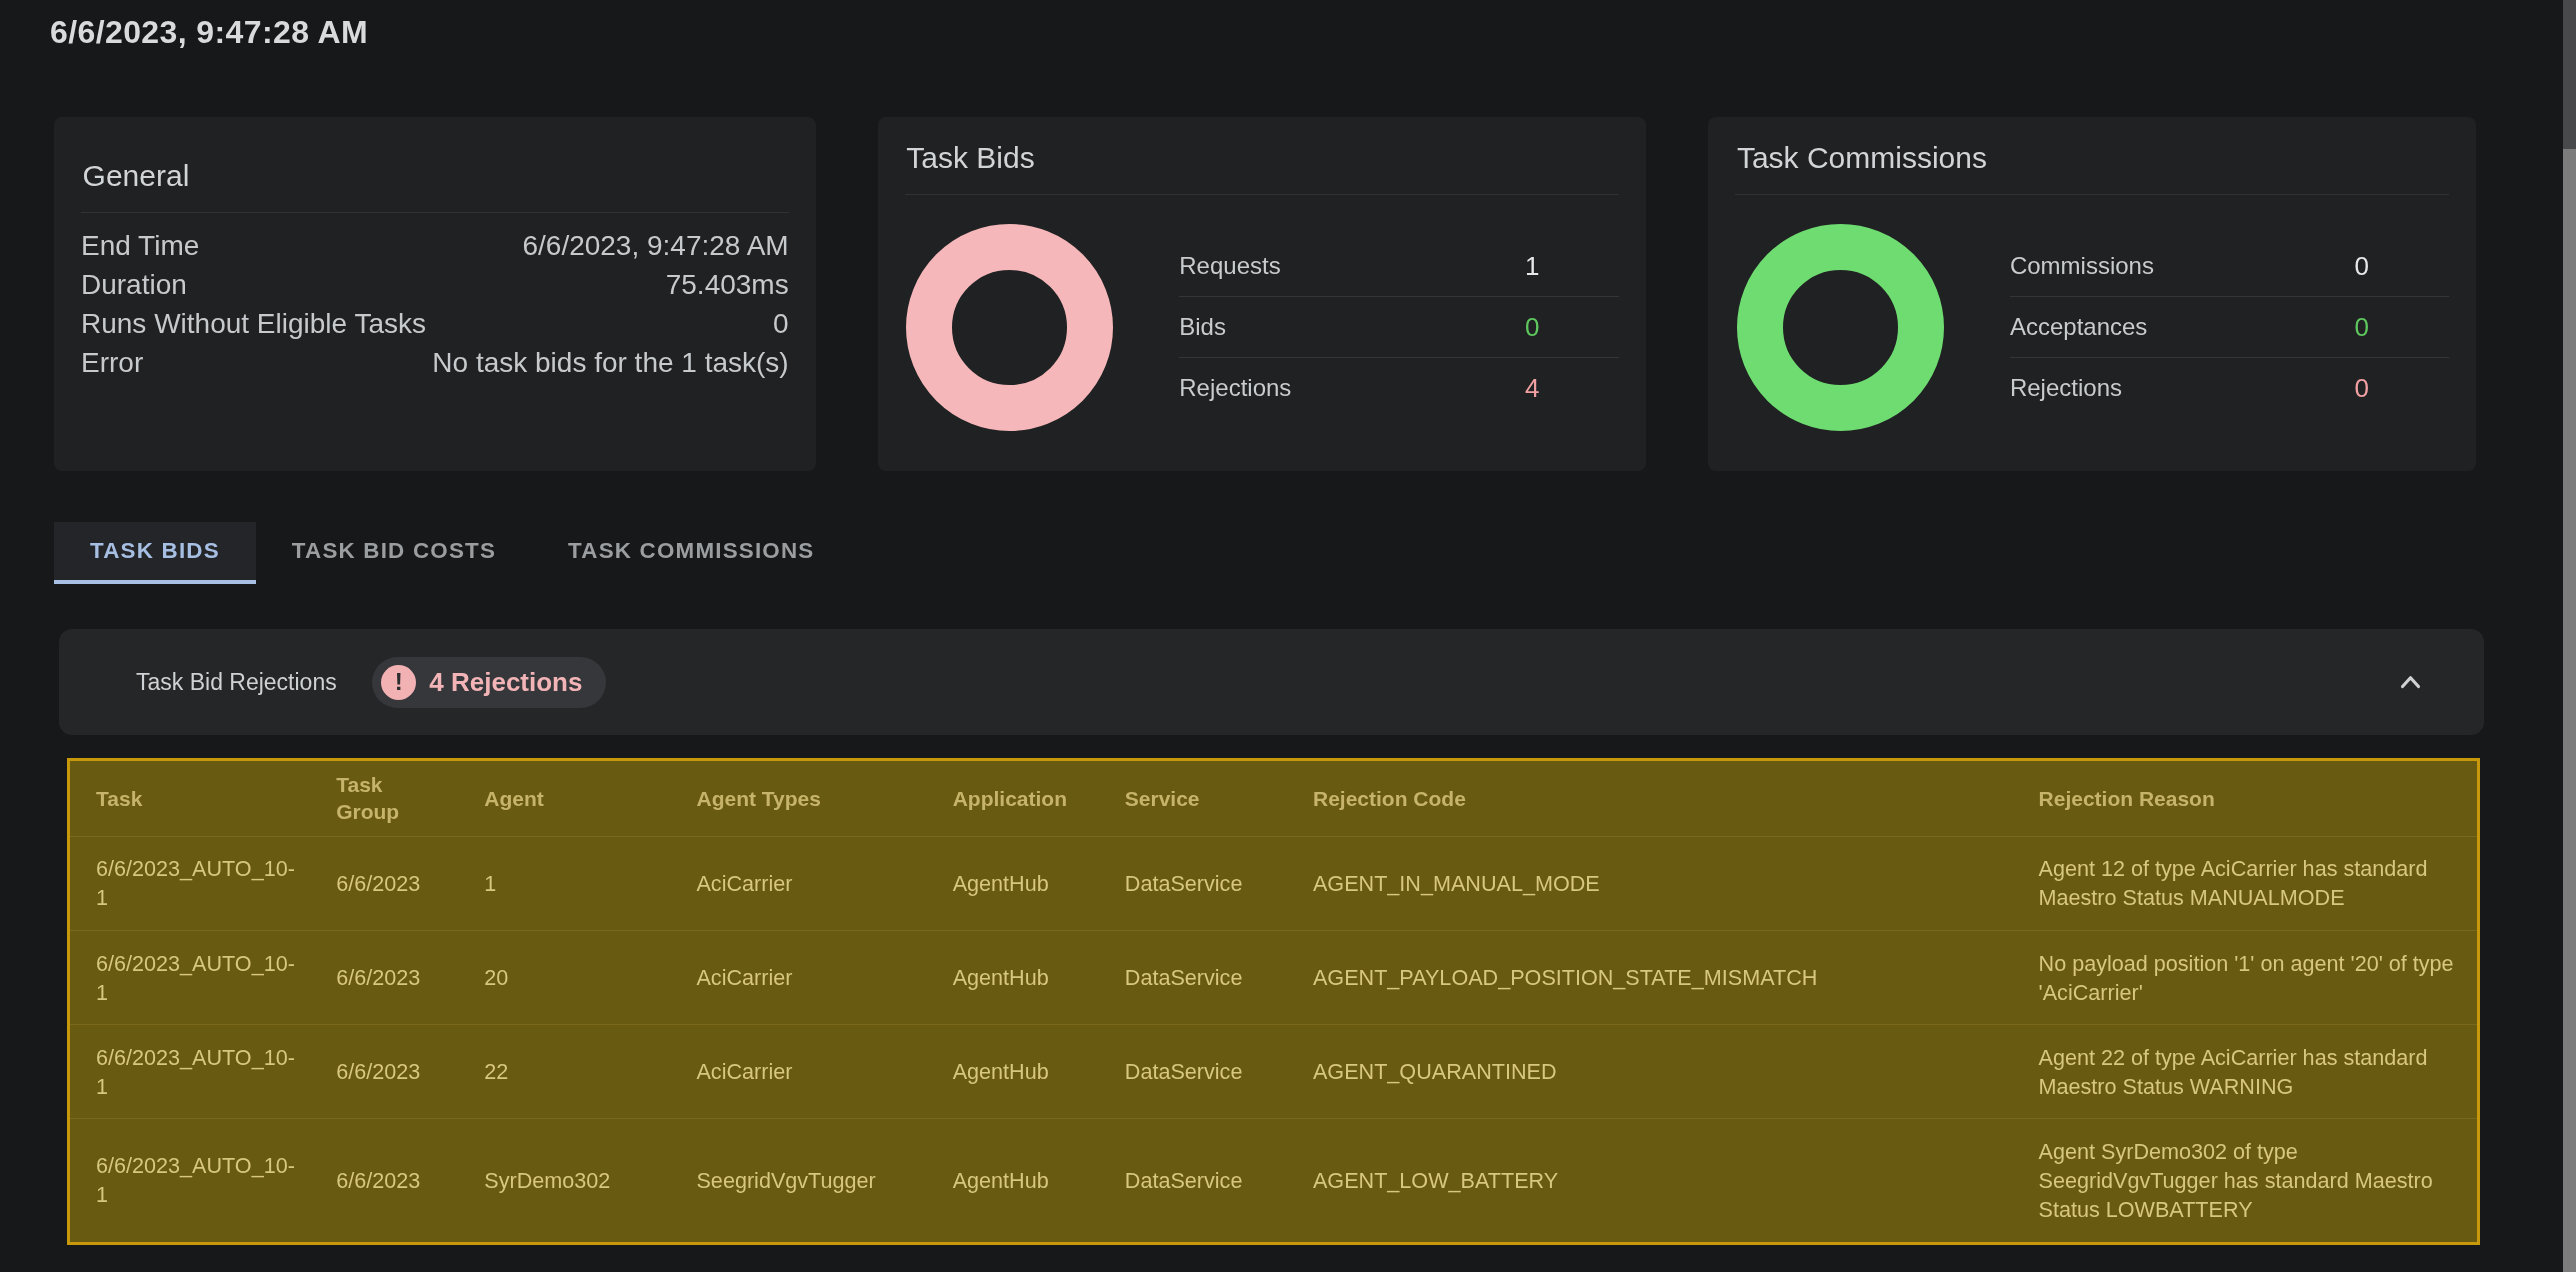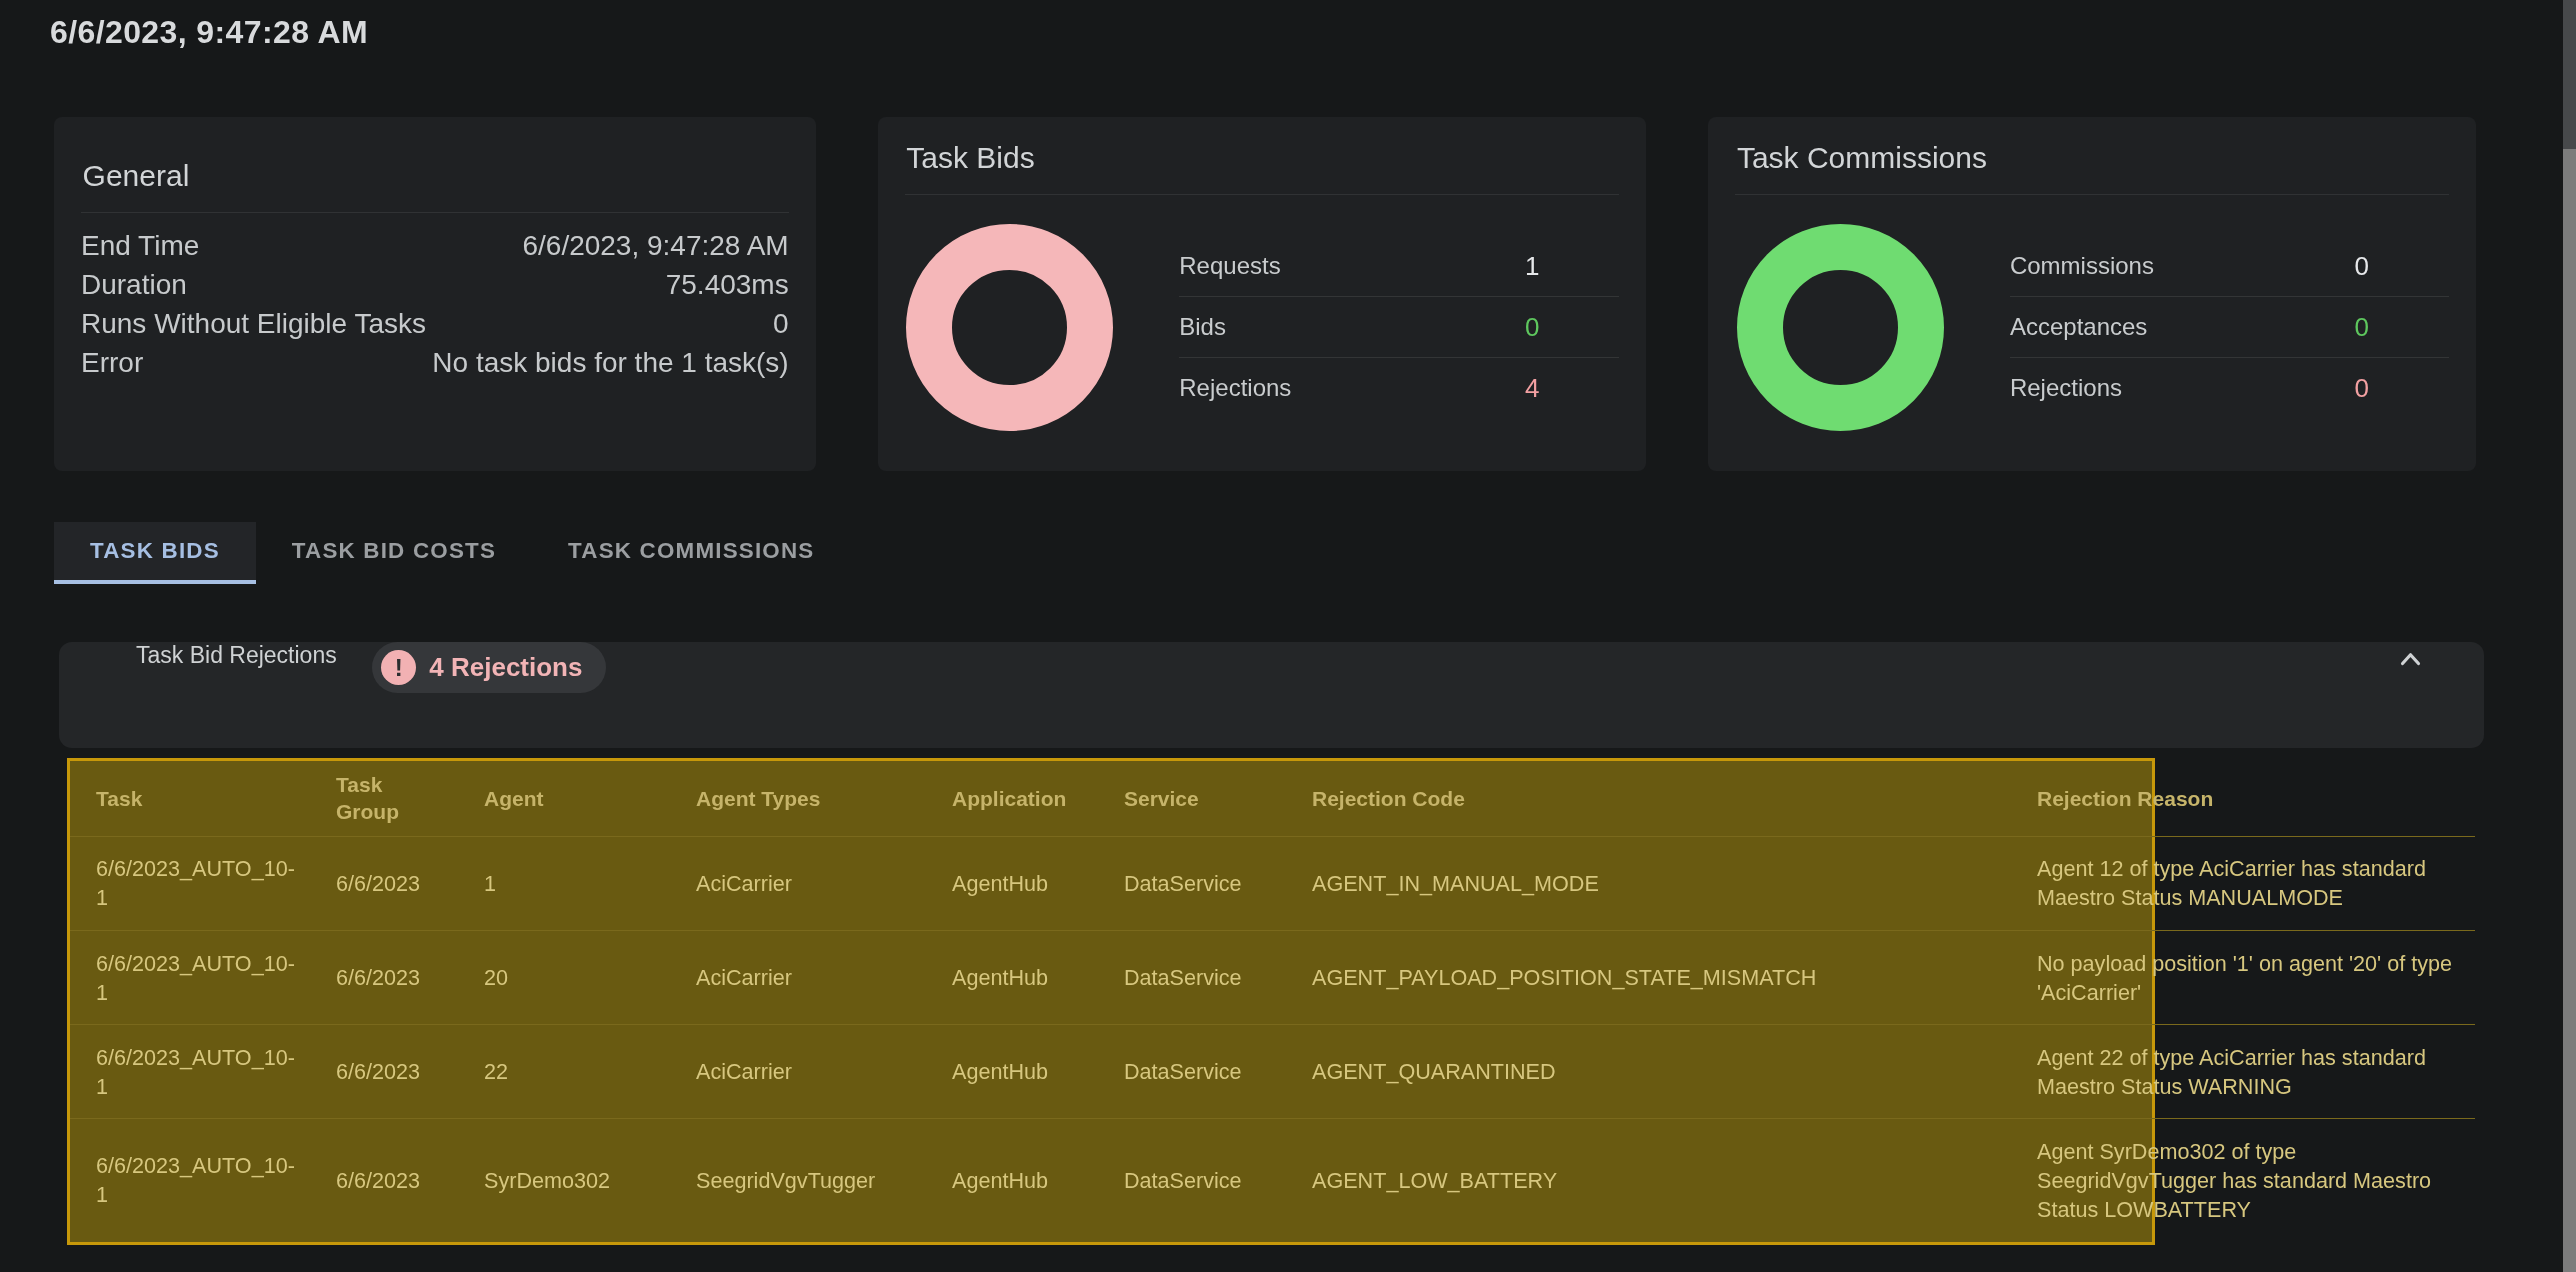--- a/index.html
+++ b/index.html
@@ -44,37 +44,37 @@
   .tab {
     display:flex; align-items:center; height:62px; padding:0 36px;
     box-sizing:border-box; font-size:22.4px; font-weight:bold; letter-spacing:1.2px;
     color:#9B9EA1; border-bottom:4.8px solid transparent; cursor:pointer;
   }
   .tab.active { color:#A6BFE3; background:#232528; border-bottom-color:#A6BFE3; }
   
   .accordion {
     position:absolute; left:59px; top:629px; width:2425px; height:106px;
     box-sizing:border-box; background:#242628; border-radius:13px;
-    display:flex; padding:0 56px 0 77px; cursor:pointer;margin-top:13px;
+    display:flex; align-items:center; padding:0 56px 0 77px; cursor:pointer;
   }
   .accordion-title { font-size:23px; color:#CFD2D4; }
   .badge {
     display:flex; align-items:center; gap:13px; margin-left:35px;
     background:#35373A; border-radius:27px; height:51px; padding:0 24px 0 9.6px;
   }
   .badge-icon {
     width:35px; height:35px; border-radius:50%; background:#F2B1B3; color:#2B2D2F;
     display:flex; align-items:center; justify-content:center;
     font-size:24px; font-weight:bold; line-height:1;
   }
   .badge-text { font-size:26px; font-weight:bold; color:#F2B4B6; }
   .chevron { margin-left:auto; width:35px; height:35px; }
   
   .table-panel {
-    position:absolute; left:67px; top:758px; width:2088px;
+    position:absolute; left:67px; top:758px; width:2413px;
     box-sizing:border-box; border:3.2px solid #C7980A; background:#695A11;
   }
   table { width:100%; border-collapse:collapse; table-layout:fixed; }
   th {
     text-align:left; font-size:21px; font-weight:bold; color:#C6B46A;
     padding:10.4px 16px 10.4px 26px; line-height:27px; vertical-align:middle;
   }
   td {
     font-size:21.6px; color:#D7C77F; padding:17.6px 16px 17.6px 26px;
     line-height:29px; vertical-align:middle; overflow-wrap:normal;

